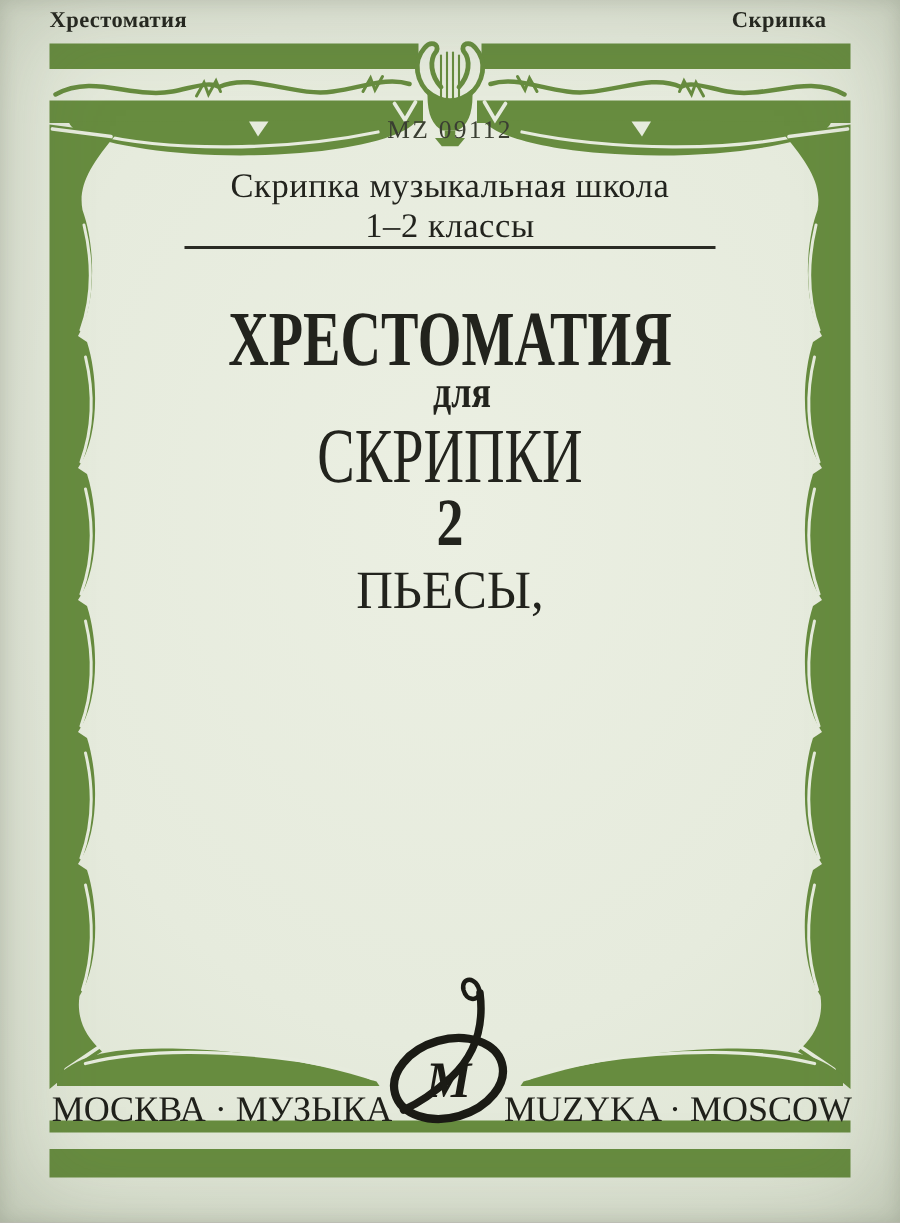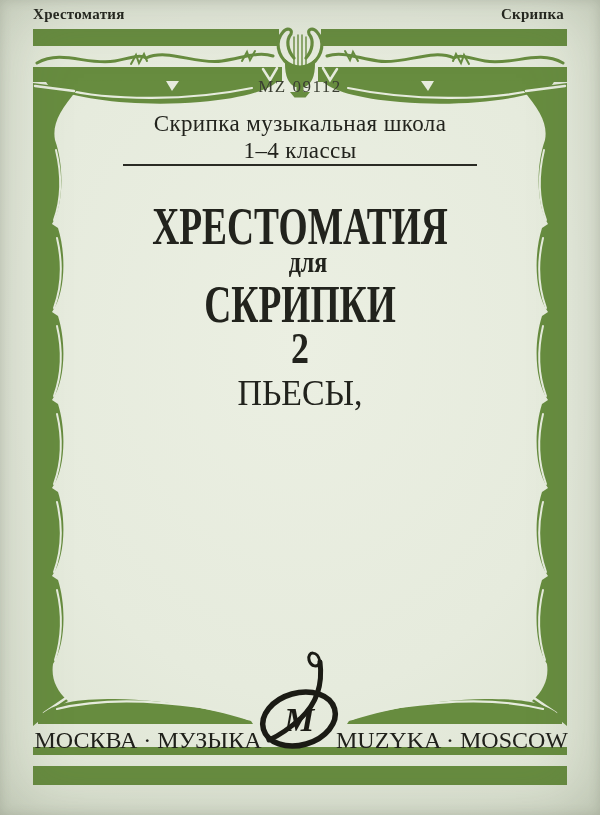--- a/index.html
+++ b/index.html
@@ -16,28 +16,28 @@
   }
   svg.frame{position:absolute;inset:0;width:100%;height:100%;}
   .g  {fill:#678c3f;}
   .gs {stroke:#678c3f;fill:none;stroke-linecap:round;}
   .bgs{stroke:#e6ebdd;fill:none;stroke-linecap:round;}
   .bgf{fill:#e6ebdd;}
   .ink{fill:#1b1b15;}
 
   .abs{position:absolute;left:0;right:0;text-align:center;line-height:1;}
   .hdr{position:absolute;top:6px;font-size:15px;font-weight:bold;letter-spacing:.3px;}
-  .hdr.l{left:33px;} .hdr.r{right:36px;}
+  .hdr.l{left:33px;} .hdr.r{right:49px;}
   .mz{top:78px;font-size:17px;letter-spacing:1.5px;color:#3a3e32;}
   .school1{top:112px;font-size:23px;letter-spacing:.4px;}
   .school2{top:139px;font-size:23px;letter-spacing:.4px;}
   .rule{position:absolute;top:164px;left:123px;width:354px;height:2px;background:#2a2b24;}
   .t1{top:201px;font-size:52px;font-weight:bold;}
   .t2{top:247px;font-size:30px;font-weight:bold;padding-left:16px;}
-  .t3{top:279px;font-size:52px;font-weight:bold;}
+  .t3{top:279px;font-size:52px;font-weight:normal;}
   .tn{top:326px;font-size:45px;font-weight:bold;}
   .s1{top:375px;font-size:36px;}
   .s2{top:401px;font-size:28px;}
   .cx72 span,.cx80 span,.cx94 span{display:block;transform-origin:50% 50%;}
   .cx72 span{transform:scaleX(.72);}
   .cx80 span{transform:scaleX(.80);}
   .cx94 span{transform:scaleX(.94);}
   .pub{position:absolute;top:729px;width:234px;font-size:24px;line-height:22px;
        text-align:center;color:#20211b;white-space:nowrap;}
   .pub.l{left:31px;} .pub.r{right:31px;margin-left:48px;}
@@ -116,21 +116,21 @@
       <text class="ink" x="299" y="731" font-size="34" font-style="italic" font-weight="bold" text-anchor="middle" font-family="Liberation Serif, DejaVu Serif, serif">M</text>
     </g>
   </svg>
 
   <div class="hdr l">Хрестоматия</div>
   <div class="hdr r">Скрипка</div>
 
   <div class="abs mz">MZ 09112</div>
 
   <div class="abs school1">Скрипка музыкальная школа</div>
-  <div class="abs school2">1–4 классы</div>
+  <div class="abs school2">1–2 классы</div>
   <div class="rule"></div>
 
   <div class="abs t1 cx72">
     <span>ХРЕСТОМАТИЯ</span>
   </div>
   <div class="abs t2 cx80">
     <span>для</span>
   </div>
   <div class="abs t3 cx72">
     <span>СКРИПКИ</span>

